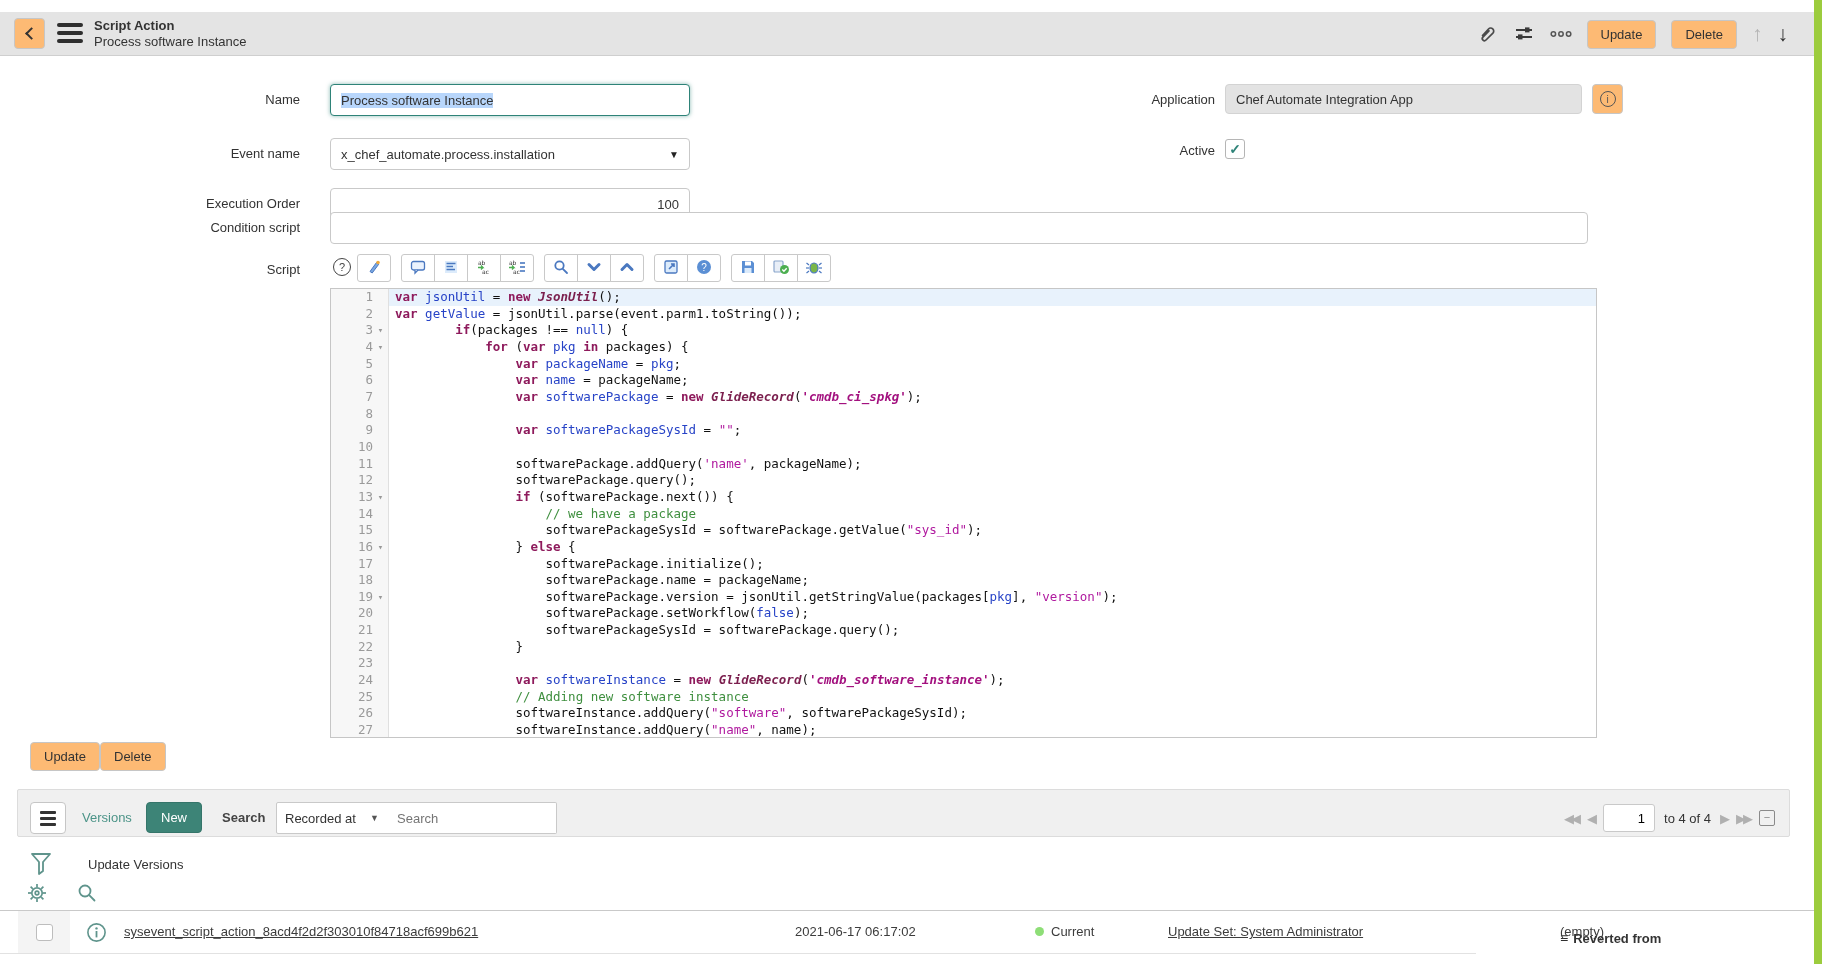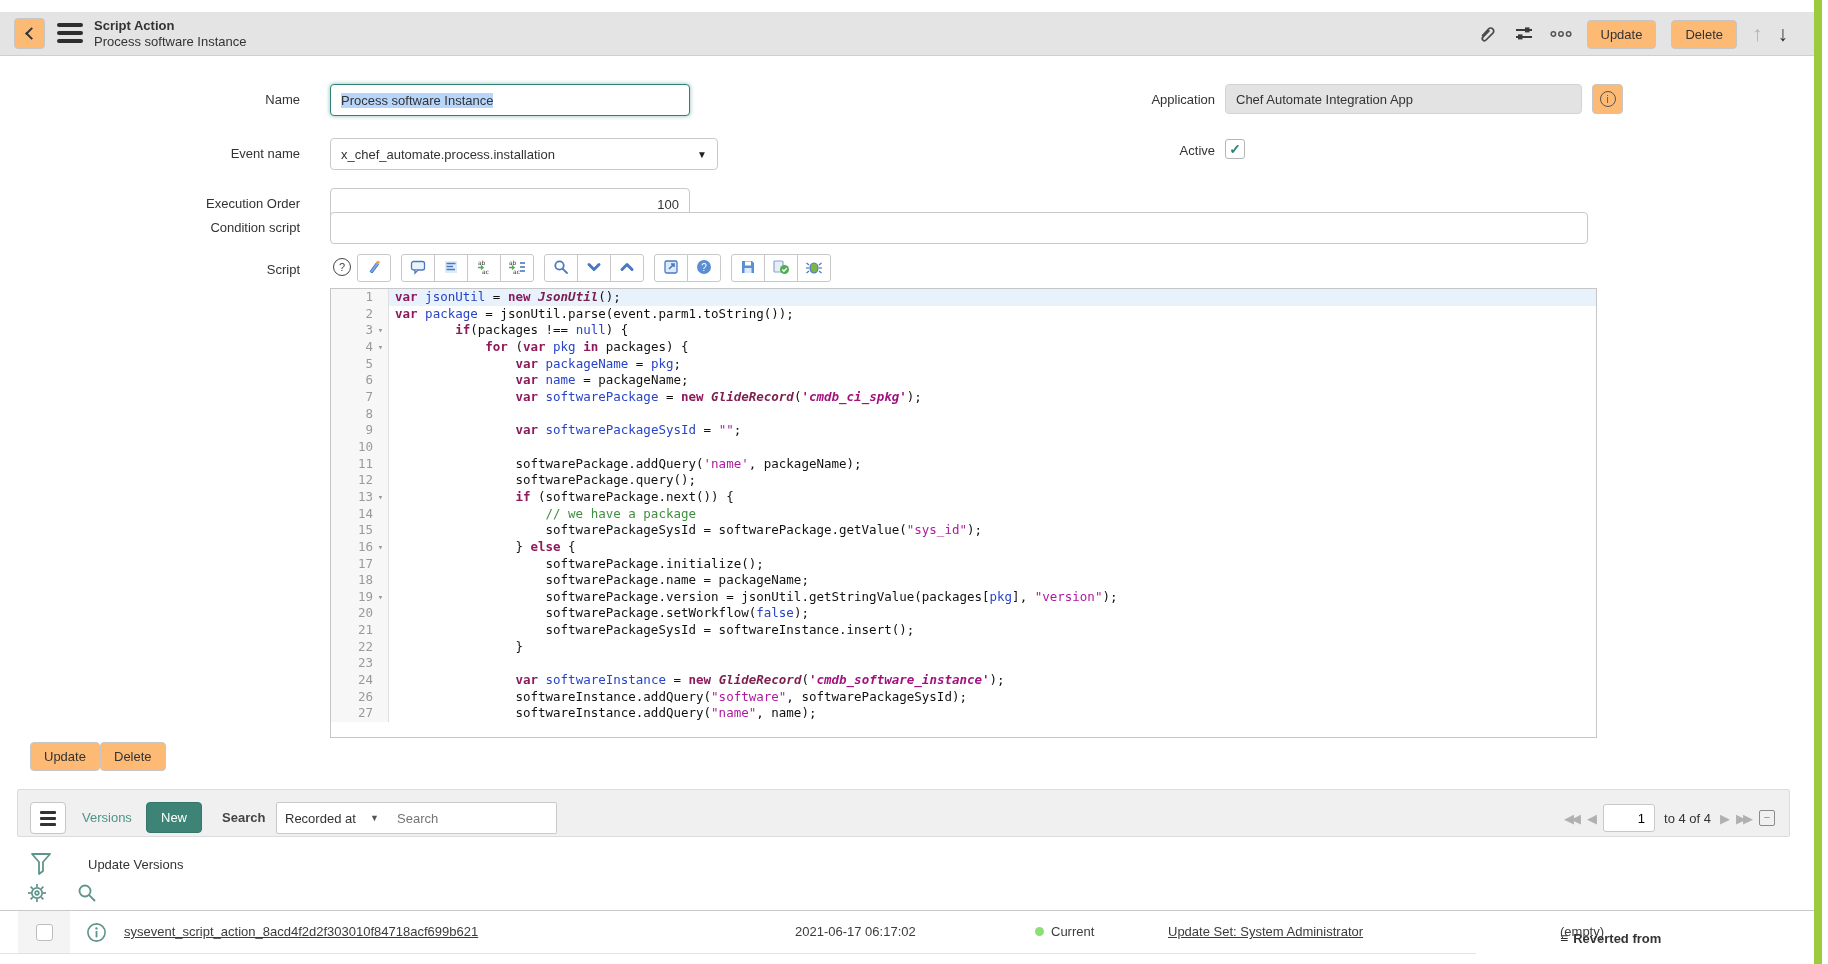--- a/index.html
+++ b/index.html
@@ -34,21 +34,21 @@
   .finput { position:absolute; background:#fff; border:1px solid #c9c9c9; border-radius:4px;
     height:32px; font-size:13px; color:#333; padding:0 10px; display:flex; align-items:center; }
   #name-field { left:330px; top:84px; width:360px; border:1px solid #2e8378;
     box-shadow:0 0 4px rgba(46,131,120,.55); }
   #name-field .sel { background:#b8d6fb; }
   #app-field { left:1225px; top:84px; width:357px; height:30px; background:#e3e3e3; border-color:#d3d3d3; }
   #app-info-btn { position:absolute; left:1592px; top:84px; width:31px; height:30px; padding:0;
     display:flex; align-items:center; justify-content:center; }
   .info-circ { width:16px; height:16px; border:1.4px solid #555; border-radius:50%;
     font-size:10px; font-style:normal; display:flex; align-items:center; justify-content:center; color:#555; }
-  #event-select { left:330px; top:138px; width:388px; justify-content:space-between; cursor:pointer; }
+  #event-select { left:330px; top:138px; width:360px; justify-content:space-between; cursor:pointer; }
   #event-caret { font-size:10px; color:#222; }
   #active-check { position:absolute; left:1225px; top:139px; width:20px; height:20px; background:#fff;
     border:1px solid #b5b5b5; border-radius:3px; color:#2e8378; font-weight:bold; font-size:14px;
     display:flex; align-items:center; justify-content:center; cursor:pointer; }
   #exec-input { position:absolute; left:330px; top:188px; width:360px; height:32px; background:#fff;
     border:1px solid #c9c9c9; border-radius:4px; font-size:13px; color:#333; text-align:right; padding:0 10px; }
   #cond-input { position:absolute; left:330px; top:212px; width:1258px; height:32px; background:#fff;
     border:1px solid #c9c9c9; border-radius:4px; font-size:13px; padding:0 10px; }
 
   
@@ -303,43 +303,44 @@
               <line x1="14" y1="6" x2="16.5" y2="4" stroke="#4a78c0" stroke-width="1.2"></line>
               <line x1="14" y1="9" x2="17" y2="9" stroke="#4a78c0" stroke-width="1.2"></line>
               <line x1="14" y1="12" x2="16.5" y2="14" stroke="#4a78c0" stroke-width="1.2"></line>
             </svg></span>
         </button>
       </span>
     </div>
 
   <div id="code-editor">
       <div class="cm-line active"><span class="cm-gutter">1</span><span class="cm-fold"></span><span class="cm-text-wrap"><span class="tok-k">var</span><span class="tok-p"> </span><span class="tok-d">jsonUtil</span><span class="tok-p"> = </span><span class="tok-k">new</span><span class="tok-p"> </span><span class="tok-t">JsonUtil</span><span class="tok-p">();</span></span></div>
-      <div class="cm-line"><span class="cm-gutter">2</span><span class="cm-fold"></span><span class="cm-text-wrap"><span class="tok-k">var</span><span class="tok-p"> </span><span class="tok-d">package</span><span class="tok-p"> = jsonUtil.parse(event.parm1.toString());</span></span></div>
+      <div class="cm-line"><span class="cm-gutter">2</span><span class="cm-fold"></span><span class="cm-text-wrap"><span class="tok-k">var</span><span class="tok-p"> </span><span class="tok-d">getValue</span><span class="tok-p"> = jsonUtil.parse(event.parm1.toString());</span></span></div>
       <div class="cm-line"><span class="cm-gutter">3</span><span class="cm-fold">▾</span><span class="cm-text-wrap"><span class="tok-p">        </span><span class="tok-k">if</span><span class="tok-p">(packages !== </span><span class="tok-a">null</span><span class="tok-p">) {</span></span></div>
       <div class="cm-line"><span class="cm-gutter">4</span><span class="cm-fold">▾</span><span class="cm-text-wrap"><span class="tok-p">            </span><span class="tok-k">for</span><span class="tok-p"> (</span><span class="tok-k">var</span><span class="tok-p"> </span><span class="tok-d">pkg</span><span class="tok-p"> </span><span class="tok-k">in</span><span class="tok-p"> packages) {</span></span></div>
       <div class="cm-line"><span class="cm-gutter">5</span><span class="cm-fold"></span><span class="cm-text-wrap"><span class="tok-p">                </span><span class="tok-k">var</span><span class="tok-p"> </span><span class="tok-d">packageName</span><span class="tok-p"> = </span><span class="tok-d">pkg</span><span class="tok-p">;</span></span></div>
       <div class="cm-line"><span class="cm-gutter">6</span><span class="cm-fold"></span><span class="cm-text-wrap"><span class="tok-p">                </span><span class="tok-k">var</span><span class="tok-p"> </span><span class="tok-d">name</span><span class="tok-p"> = packageName;</span></span></div>
       <div class="cm-line"><span class="cm-gutter">7</span><span class="cm-fold"></span><span class="cm-text-wrap"><span class="tok-p">                </span><span class="tok-k">var</span><span class="tok-p"> </span><span class="tok-d">softwarePackage</span><span class="tok-p"> = </span><span class="tok-k">new</span><span class="tok-p"> </span><span class="tok-t">GlideRecord</span><span class="tok-p">(</span><span class="tok-s2">'cmdb_ci_spkg'</span><span class="tok-p">);</span></span></div>
       <div class="cm-line"><span class="cm-gutter">8</span><span class="cm-fold"></span><span class="cm-text-wrap"></span></div>
       <div class="cm-line"><span class="cm-gutter">9</span><span class="cm-fold"></span><span class="cm-text-wrap"><span class="tok-p">                </span><span class="tok-k">var</span><span class="tok-p"> </span><span class="tok-d">softwarePackageSysId</span><span class="tok-p"> = </span><span class="tok-s">""</span><span class="tok-p">;</span></span></div>
       <div class="cm-line"><span class="cm-gutter">10</span><span class="cm-fold"></span><span class="cm-text-wrap"></span></div>
       <div class="cm-line"><span class="cm-gutter">11</span><span class="cm-fold"></span><span class="cm-text-wrap"><span class="tok-p">                softwarePackage.addQuery(</span><span class="tok-s">'name'</span><span class="tok-p">, packageName);</span></span></div>
       <div class="cm-line"><span class="cm-gutter">12</span><span class="cm-fold"></span><span class="cm-text-wrap"><span class="tok-p">                softwarePackage.query();</span></span></div>
       <div class="cm-line"><span class="cm-gutter">13</span><span class="cm-fold">▾</span><span class="cm-text-wrap"><span class="tok-p">                </span><span class="tok-k">if</span><span class="tok-p"> (softwarePackage.next()) {</span></span></div>
       <div class="cm-line"><span class="cm-gutter">14</span><span class="cm-fold"></span><span class="cm-text-wrap"><span class="tok-p">                    </span><span class="tok-c">// we have a package</span></span></div>
       <div class="cm-line"><span class="cm-gutter">15</span><span class="cm-fold"></span><span class="cm-text-wrap"><span class="tok-p">                    softwarePackageSysId = softwarePackage.getValue(</span><span class="tok-s">"sys_id"</span><span class="tok-p">);</span></span></div>
       <div class="cm-line"><span class="cm-gutter">16</span><span class="cm-fold">▾</span><span class="cm-text-wrap"><span class="tok-p">                } </span><span class="tok-k">else</span><span class="tok-p"> {</span></span></div>
       <div class="cm-line"><span class="cm-gutter">17</span><span class="cm-fold"></span><span class="cm-text-wrap"><span class="tok-p">                    softwarePackage.initialize();</span></span></div>
       <div class="cm-line"><span class="cm-gutter">18</span><span class="cm-fold"></span><span class="cm-text-wrap"><span class="tok-p">                    softwarePackage.name = packageName;</span></span></div>
       <div class="cm-line"><span class="cm-gutter">19</span><span class="cm-fold">▾</span><span class="cm-text-wrap"><span class="tok-p">                    softwarePackage.version = jsonUtil.getStringValue(packages[</span><span class="tok-d">pkg</span><span class="tok-p">], </span><span class="tok-s">"version"</span><span class="tok-p">);</span></span></div>
       <div class="cm-line"><span class="cm-gutter">20</span><span class="cm-fold"></span><span class="cm-text-wrap"><span class="tok-p">                    softwarePackage.setWorkflow(</span><span class="tok-a">false</span><span class="tok-p">);</span></span></div>
-      <div class="cm-line"><span class="cm-gutter">21</span><span class="cm-fold"></span><span class="cm-text-wrap"><span class="tok-p">                    softwarePackageSysId = softwareInstance.insert();</span></span></div>
+      <div class="cm-line"><span class="cm-gutter">21</span><span class="cm-fold"></span><span class="cm-text-wrap"><span class="tok-p">                    softwarePackageSysId = softwarePackage.query();</span></span></div>
       <div class="cm-line"><span class="cm-gutter">22</span><span class="cm-fold"></span><span class="cm-text-wrap"><span class="tok-p">                }</span></span></div>
       <div class="cm-line"><span class="cm-gutter">23</span><span class="cm-fold"></span><span class="cm-text-wrap"></span></div>
       <div class="cm-line"><span class="cm-gutter">24</span><span class="cm-fold"></span><span class="cm-text-wrap"><span class="tok-p">                </span><span class="tok-k">var</span><span class="tok-p"> </span><span class="tok-d">softwareInstance</span><span class="tok-p"> = </span><span class="tok-k">new</span><span class="tok-p"> </span><span class="tok-t">GlideRecord</span><span class="tok-p">(</span><span class="tok-s2">'cmdb_software_instance'</span><span class="tok-p">);</span></span></div>
+      <div class="cm-line"><span class="cm-gutter">25</span><span class="cm-fold"></span><span class="cm-text-wrap"><span class="tok-p">                </span><span class="tok-c">// Adding new software instance</span></span></div>
       <div class="cm-line"><span class="cm-gutter">26</span><span class="cm-fold"></span><span class="cm-text-wrap"><span class="tok-p">                softwareInstance.addQuery(</span><span class="tok-s">"software"</span><span class="tok-p">, softwarePackageSysId);</span></span></div>
       <div class="cm-line"><span class="cm-gutter">27</span><span class="cm-fold"></span><span class="cm-text-wrap"><span class="tok-p">                softwareInstance.addQuery(</span><span class="tok-s">"name"</span><span class="tok-p">, name);</span></span></div>
     </div>
 
   <button class="hbtn" id="update-btn2">Update</button>
   <button class="hbtn" id="delete-btn2">Delete</button>
 
   <div id="versions-bar">
     <div id="vb-menu">
         <i></i>

